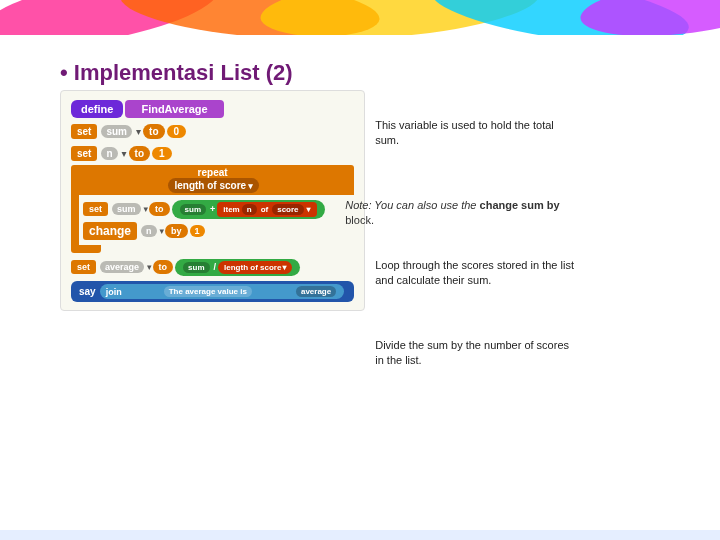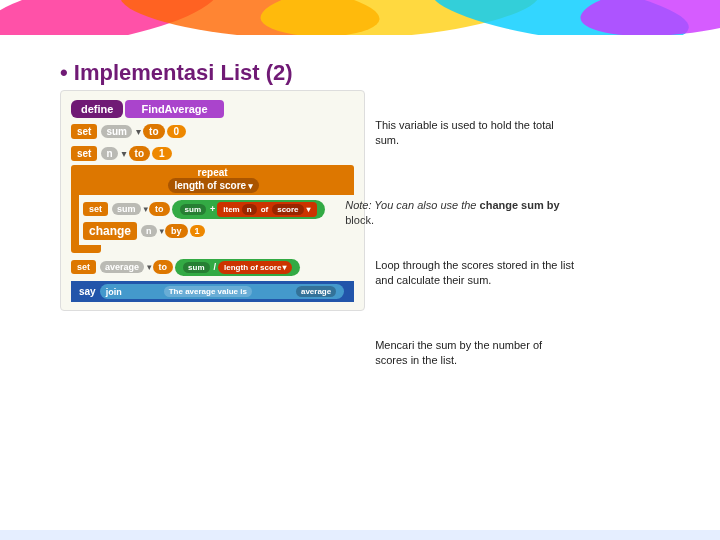--- a/index.html
+++ b/index.html
@@ -88,21 +88,21 @@
       align-items: center;
       border-radius: 3px;
       padding: 2px 6px;
       font-size: 10px;
       font-weight: bold;
       color: white;
       margin-right: 2px;
       white-space: nowrap;
     }
 
-    .b-purple { background: #701a75; border-radius: 6px; font-size: 11px; padding: 3px 10px; }
+    .b-purple { background: #6d28d9; border-radius: 6px; font-size: 11px; padding: 3px 10px; }
     .b-orange { background: #dd7700; text-align: right; }
     .b-red { background: #cc3300; }
     .b-green2 { background: #33aa44; }
     .b-lblue { background: #4499cc; }
 
     .b-val {
       display: inline-flex;
       align-items: center;
       border-radius: 10px;
       padding: 1px 5px;
@@ -141,21 +141,21 @@
       height: 8px;
       background: #dd7700;
       border-radius: 0 0 3px 3px;
       width: 30px;
     }
 
     .say-block {
       display: flex;
       align-items: center;
       background: #2255aa;
-      border-radius: 0;
+      border-radius: 6px;
       padding: 3px 8px;
       font-size: 10px;
       font-weight: bold;
       color: white;
       margin-top: 2px;
     }
   </style>
 </head>
 <body>
 
@@ -285,21 +285,21 @@
         <span class="italic" style="font-style: italic;">Note: You can also use the</span>
         <span class="bold" style="font-weight: bold;">change sum by</span>
         <span>block.</span>
       </div>
 
       <div style="position:absolute; top:168px; left:10px; font-size:11px; color:#222; line-height:1.4; max-width:200px;">
         <span>Loop through the scores stored in the list and calculate their sum.</span>
       </div>
 
       <div style="position:absolute; top:248px; left:10px; font-size:11px; color:#222; line-height:1.4; max-width:200px;">
-        <span>Mencari the sum by the number of scores in the list.</span>
+        <span>Divide the sum by the number of scores in the list.</span>
       </div>
 
     </div>
   </div>
 </div>
 
 <div class="bottom-banner">
   <svg viewBox="0 0 720 20" xmlns="http://www.w3.org/2000/svg">
     <rect x="0" y="10" width="720" height="10" fill="#ccddff" opacity="0.5"></rect>
   </svg>

